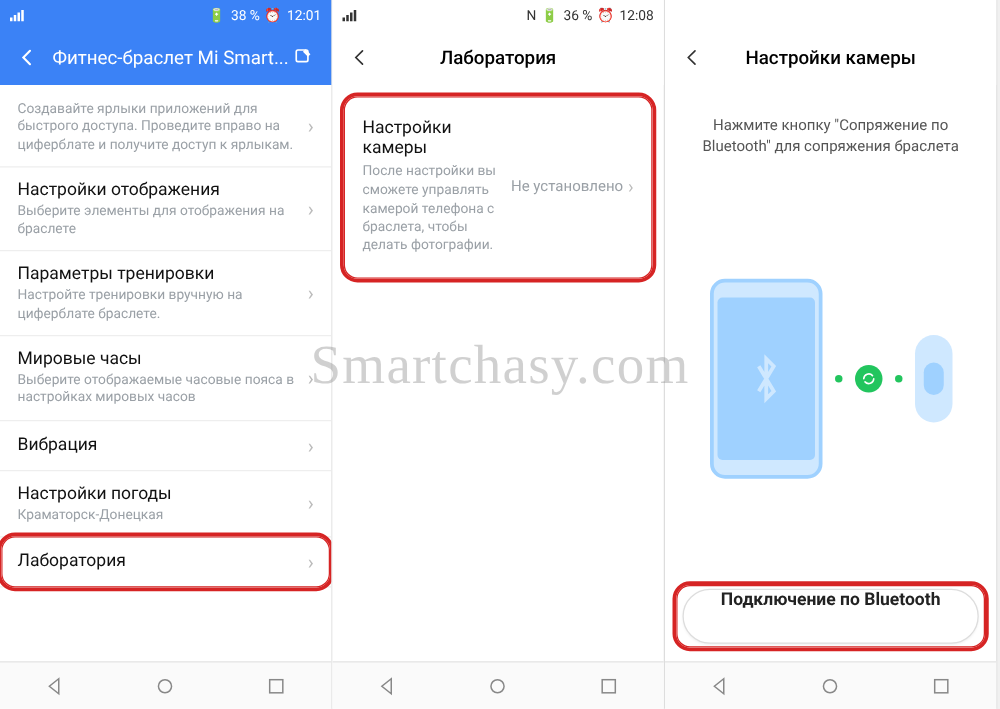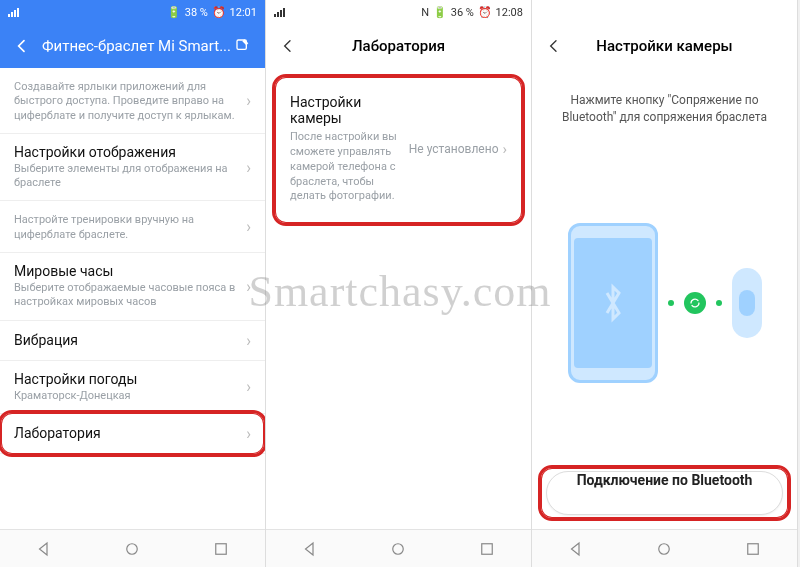--- a/index.html
+++ b/index.html
@@ -215,20 +215,21 @@
     <div class="row">
       <div class="txtcol">
         <div class="label">Настройки отображения</div>
         <div class="sub">Выберите элементы для отображения на браслете</div>
       </div>
       <span class="chev">›</span>
     </div>
 
     <div class="row">
       <div class="txtcol">
+        <div class="label">Параметры тренировки</div>
         <div class="sub">Настройте тренировки вручную на циферблате браслете.</div>
       </div>
       <span class="chev">›</span>
     </div>
 
     <div class="row">
       <div class="txtcol">
         <div class="label">Мировые часы</div>
         <div class="sub">Выберите отображаемые часовые пояса в настройках мировых часов</div>
       </div>

